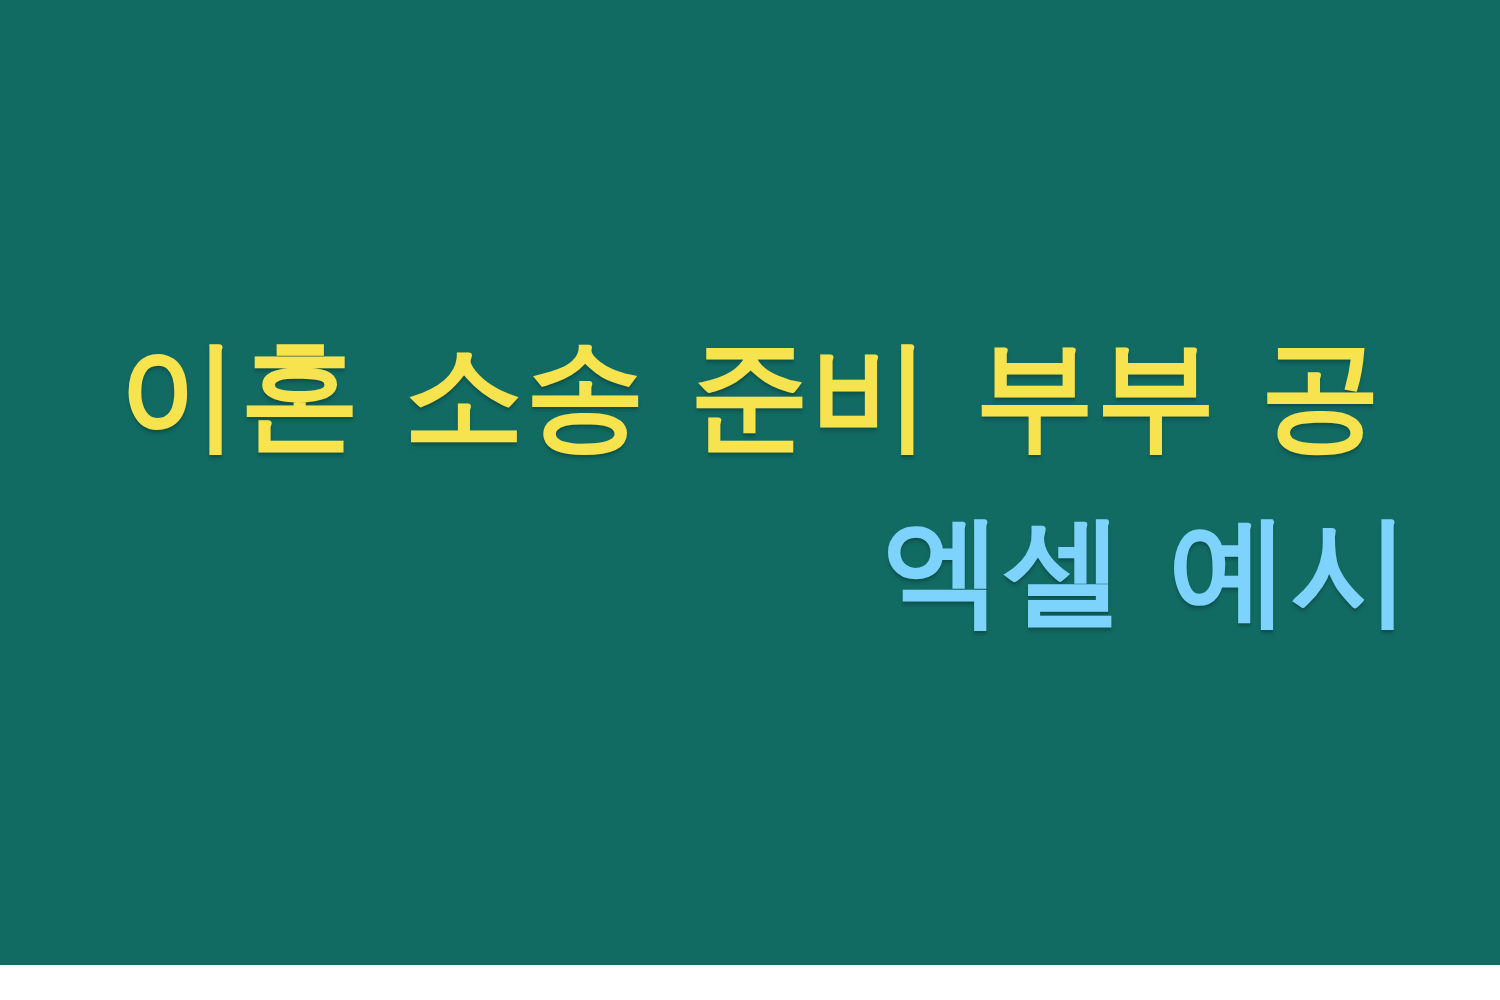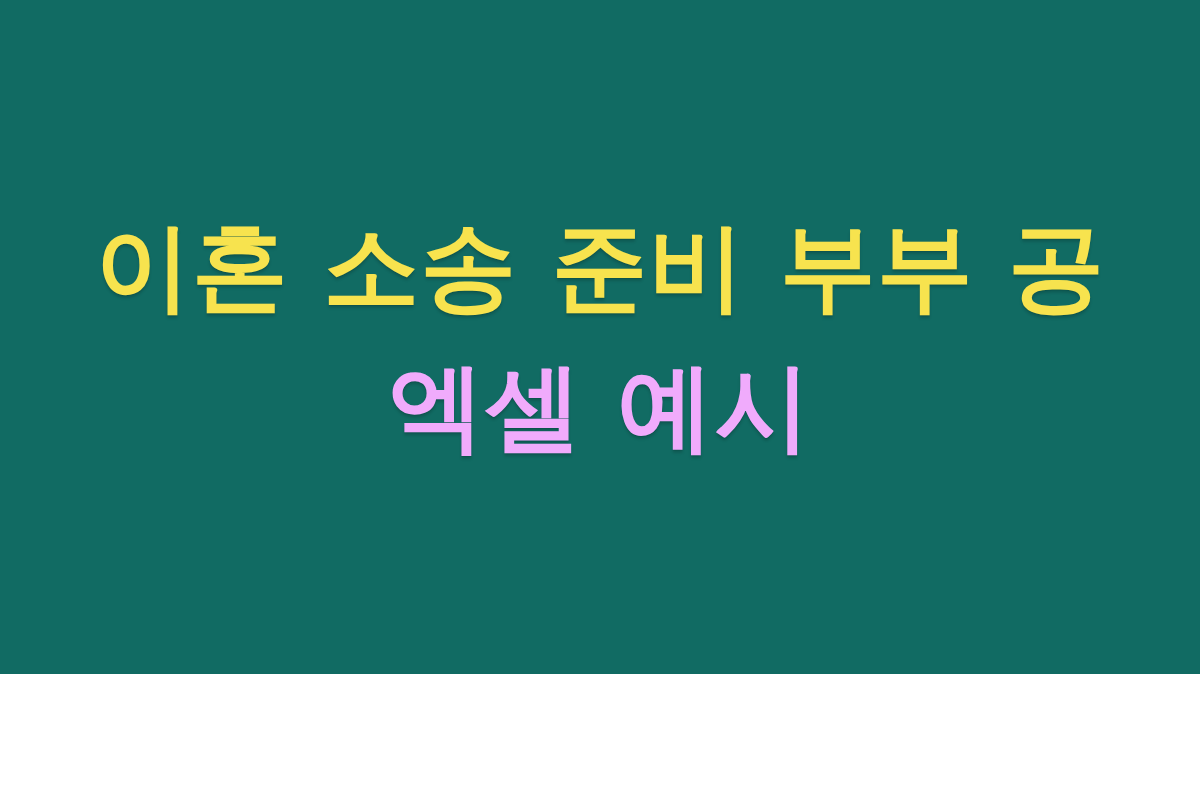--- a/index.html
+++ b/index.html
@@ -12,21 +12,21 @@
   }
 
   body {
     font-family: "DejaVu Sans", "Liberation Sans", sans-serif;
   }
 
   #thumbnail-card {
     position: relative;
     box-sizing: border-box;
     width: 1200px;
-    height: 674px;
+    height: 772px;
     background-color: #116b63;
     display: flex;
     flex-direction: column;
     align-items: center;
     justify-content: center;
   }
 
   #title-block {
     width: 1060px;
     display: flex;
@@ -61,17 +61,17 @@
 </head>
 <body>
 
 <div id="thumbnail-card" style="background-color: rgb(17, 107, 99);">
 
   <div id="title-block">
 
     <span class="title-line line-1" style="color: rgb(247, 227, 78);">이혼 소송 준비 부부 공</span>
 
 
-    <span class="title-line line-3" style="color: #f0abfc;">엑셀 예시</span>
+    <span class="title-line line-3" style="color: #7dd3fc; text-align: right;">엑셀 예시</span>
 
   </div>
 
 </div>
 
 </body></html>

